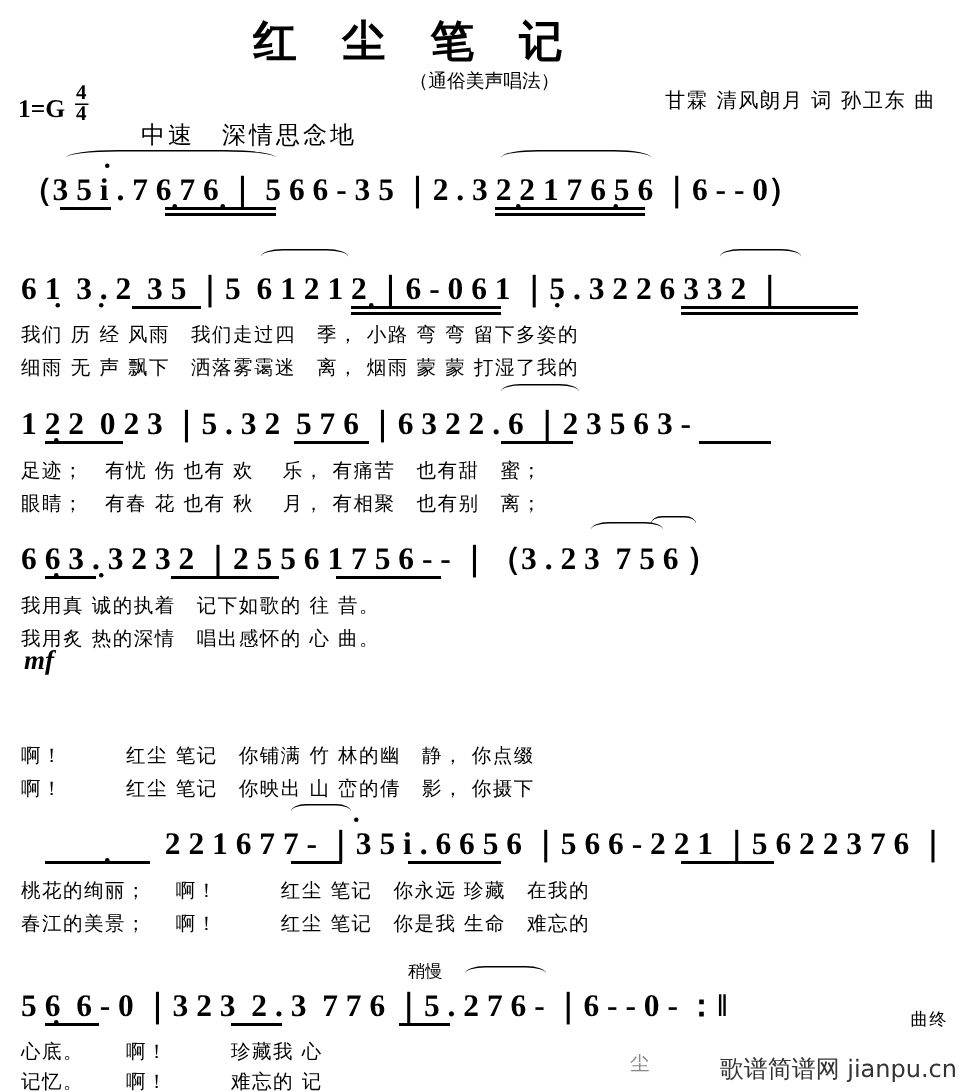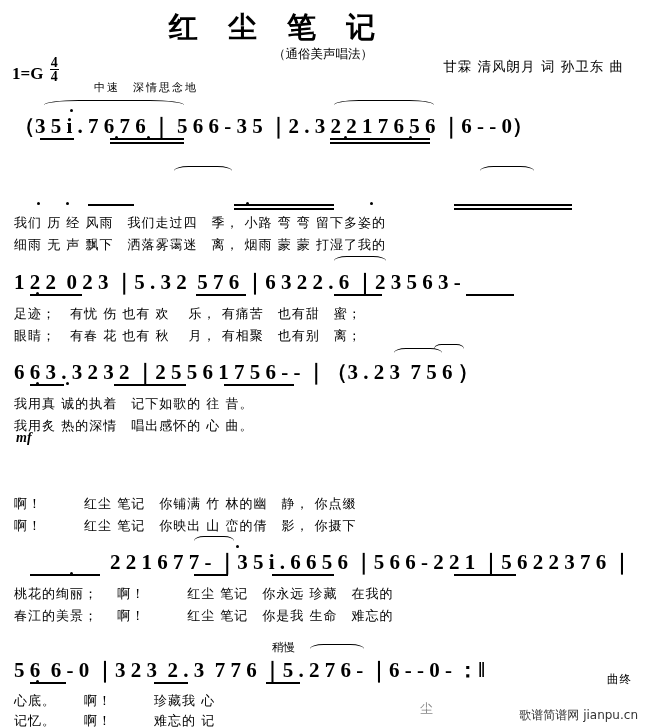--- a/index.html
+++ b/index.html
@@ -46,29 +46,29 @@
     line-height:0.95;
     font-size:14px;
     margin-left:2px;
   }
   .keysig .frac span{display:block;}
   .keysig .frac .num{border-bottom:1.4px solid #000;padding:0 1px;}
 
   .tempo{
     position:absolute;top:80px;left:94px;
     font-family:"DejaVu Sans", sans-serif;
-    font-size:11px;
+    font-size:16px;
     letter-spacing:2px;
   }
   .dyn{
     position:absolute;
     font-family:"Liberation Serif", serif;
     font-style:italic;
     font-weight:bold;
-    font-size:14px;
+    font-size:18px;
   }
   .slowmark{
     position:absolute;
     font-family:"DejaVu Sans", sans-serif;
     font-size:11.5px;
   }
   .endmark{
     position:absolute;
     font-family:"DejaVu Sans", sans-serif;
     font-size:11.5px;
@@ -116,21 +116,21 @@
   .slur{
     position:absolute;
     border-top:1.5px solid #000;
     border-radius:50%/100%;
     height:9px;
     border-left:none;border-right:none;border-bottom:none;
   }
   .watermark{
     position:absolute;bottom:4px;right:8px;
     font-family:"DejaVu Sans", sans-serif;
-    font-size:12px;
+    font-size:16px;
     color:#333;
   }
   .fine-char{
     position:absolute;
     font-family:"DejaVu Sans", sans-serif;
     font-size:13px;
     color:#888;
   }
 </style>
 </head>
@@ -165,20 +165,21 @@
     <div class="dot" style="left:101px;top:24px;"></div>
     <div class="dot" style="left:133px;top:24px;"></div>
     <div class="dot" style="left:330px;top:24px;"></div>
     <div class="dot" style="left:395px;top:24px;"></div>
 
     <div class="slur" style="left:30px;top:-12px;width:140px;"></div>
     <div class="slur" style="left:320px;top:-12px;width:100px;"></div>
   </div>
 
   <div class="line" style="top:178px;">
+    <div class="notes">6 1  3 . 2  3 5 ｜5  6 1 2 1 2 ｜6 - 0 6 1 ｜5 . 3 2 2 6 3 3 2 ｜</div>
     <div class="beam" style="left:74px;top:26px;width:46px;"></div>
     <div class="beam" style="left:220px;top:26px;width:100px;"></div>
     <div class="beam" style="left:220px;top:30px;width:100px;"></div>
     <div class="beam" style="left:440px;top:26px;width:118px;"></div>
     <div class="beam" style="left:440px;top:30px;width:118px;"></div>
     <div class="dot" style="left:23px;top:24px;"></div>
     <div class="dot" style="left:52px;top:24px;"></div>
     <div class="dot" style="left:232px;top:24px;"></div>
     <div class="dot" style="left:356px;top:24px;"></div>
     <div class="slur" style="left:160px;top:-12px;width:58px;"></div>

